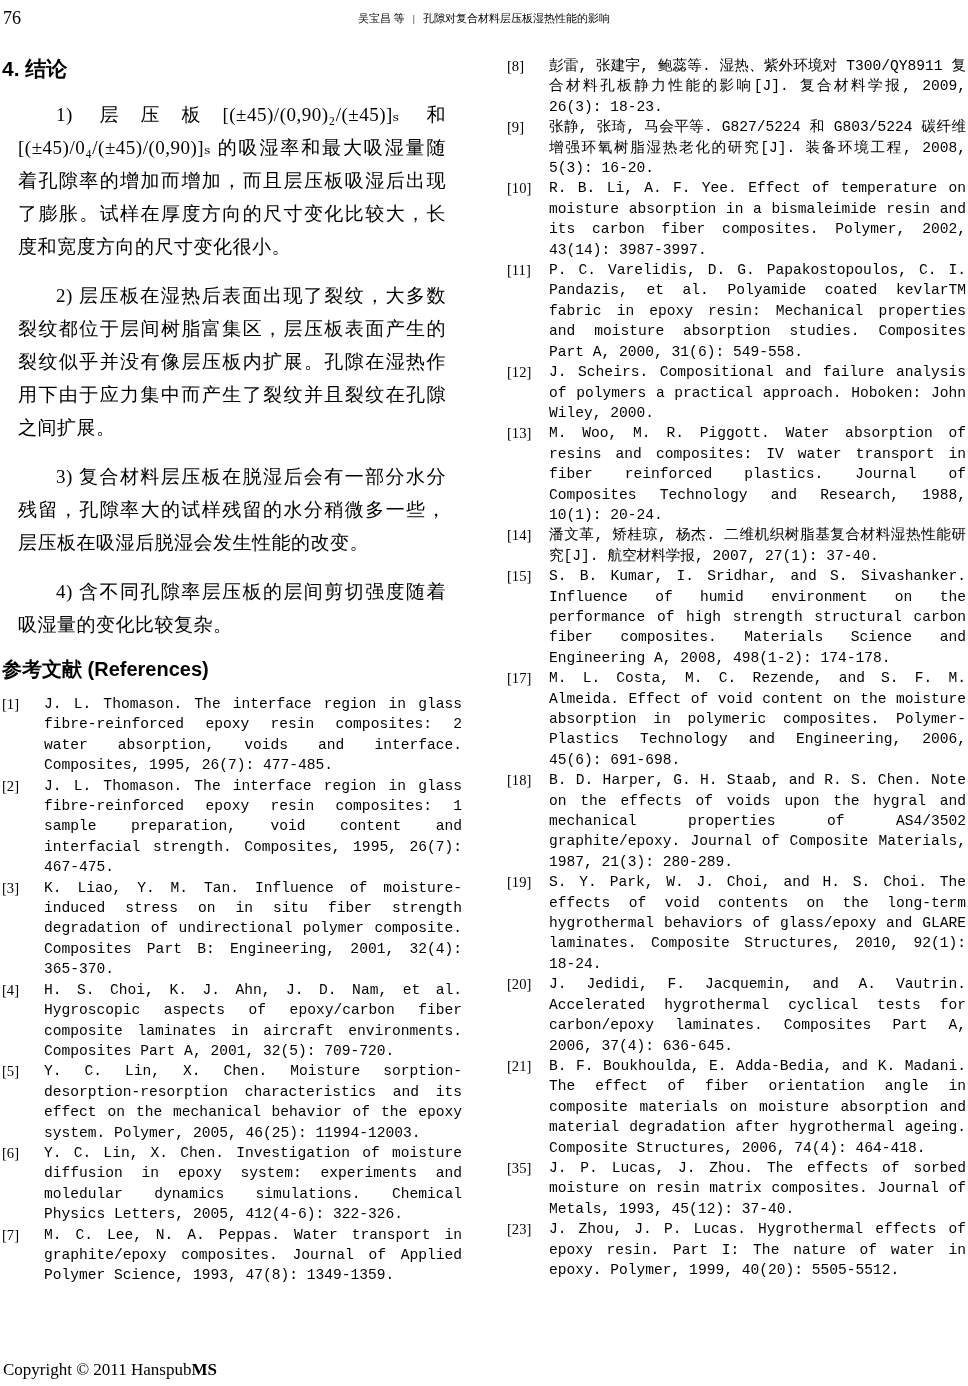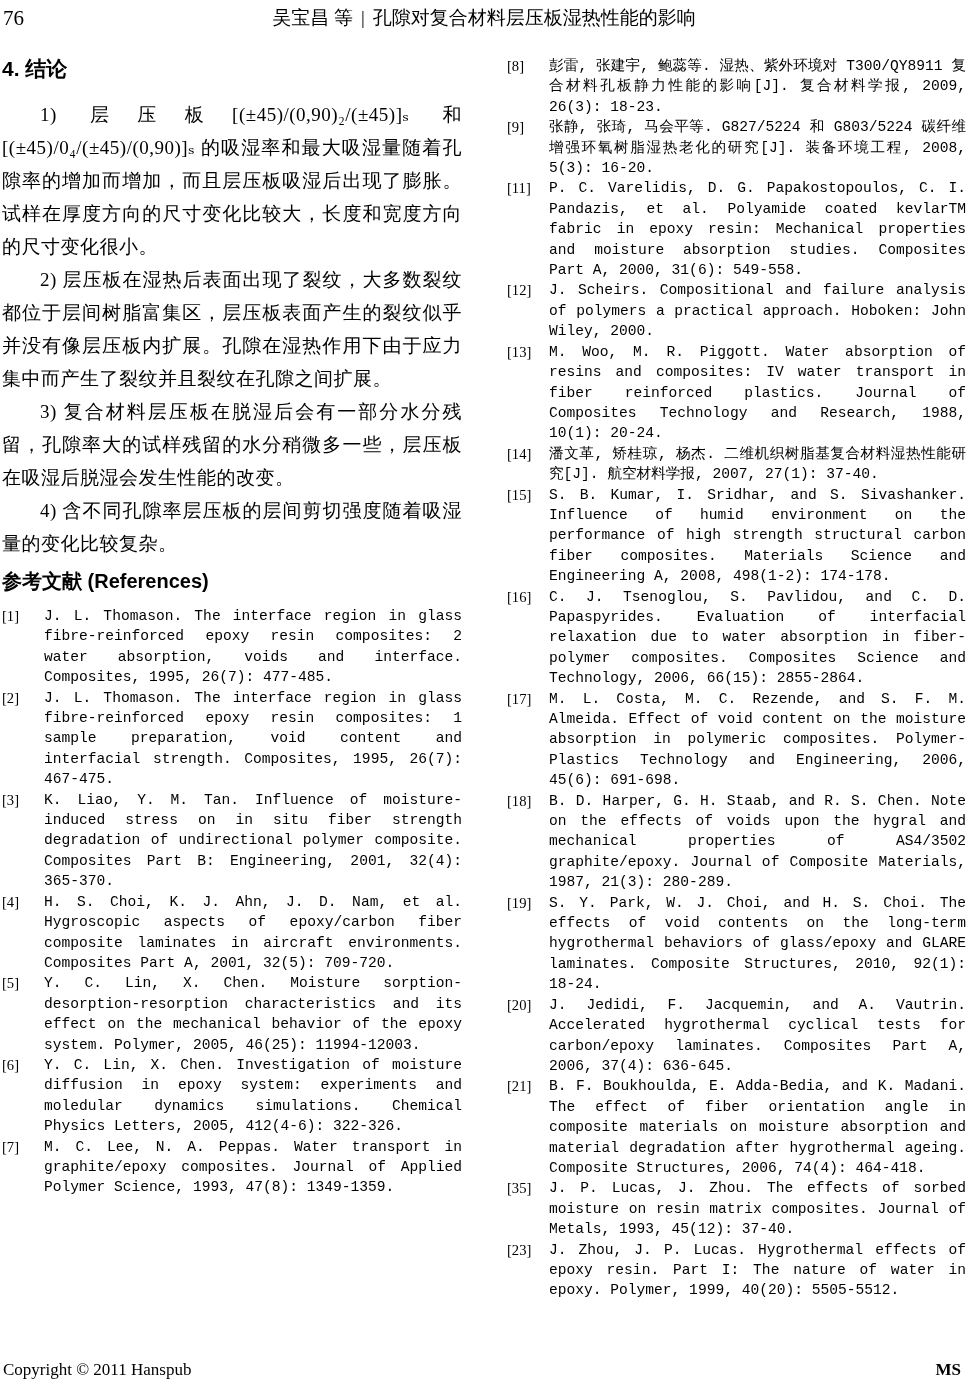--- a/index.html
+++ b/index.html
@@ -22,30 +22,30 @@
     position: absolute;
     top: 8px;
     left: 0;
     width: 100%;
     height: 24px;
   }
   .page-number {
     position: absolute;
     left: 3px;
     top: 0;
-    font-size: 21px;
+    font-size: 18px;
     line-height: 20px;
   }
   .running-title {
     position: absolute;
     left: 0;
     top: 0;
     width: 100%;
     text-align: center;
-    font-size: 19px;
+    font-size: 11px;
     line-height: 20px;
     white-space: nowrap;
   }
   .running-title .sep {
     display: inline-block;
     margin: 0 8px;
     font-weight: 400;
   }
   
   .columns {
@@ -68,21 +68,21 @@
     font-weight: 700;
     font-size: 21px;
     line-height: 26px;
     margin: 0 0 16px 0;
   }
   .body-para {
     font-size: 19px;
     line-height: 33px;
     text-align: justify;
     text-indent: 38px;
-    margin: 0;
+    margin: 16px;
     letter-spacing: 0.5px;
   }
   
   .ref-heading {
     font-family: "Liberation Sans", "DejaVu Sans", sans-serif;
     font-weight: 700;
     font-size: 20px;
     line-height: 25px;
     margin: 9px 0 12px 0;
   }
@@ -100,21 +100,20 @@
     text-align: justify;
     font-family: Liberation Mono, monospace;
   }
   
   .page-footer {
     position: absolute;
     left: 3px;
     right: 7px;
     bottom: 6px;
     display: flex;
-    justify-content: space-between;
     align-items: baseline;
   }
   .footer-copyright {
     font-size: 17px;
   }
   .footer-code {
     font-size: 17px;
     font-weight: 700;
   }
 </style>
@@ -175,42 +174,42 @@
       <div>
           <div class="ref">
             <span class="ref-label">[8]</span>
             <span class="ref-text">彭雷, 张建宇, 鲍蕊等. 湿热、紫外环境对 T300/QY8911 复合材料孔板静力性能的影响[J]. 复合材料学报, 2009, 26(3): 18-23.</span>
           </div>
           <div class="ref">
             <span class="ref-label">[9]</span>
             <span class="ref-text">张静, 张琦, 马会平等. G827/5224 和 G803/5224 碳纤维增强环氧树脂湿热老化的研究[J]. 装备环境工程, 2008, 5(3): 16-20.</span>
           </div>
           <div class="ref">
+            <span class="ref-label">[10]</span>
+            <span class="ref-text">R. B. Li, A. F. Yee. Effect of temperature on moisture absorption in a bismaleimide resin and its carbon fiber composites. Polymer, 2002, 43(14): 3987-3997.</span>
+          </div>
+          <div class="ref">
             <span class="ref-label">[11]</span>
             <span class="ref-text">P. C. Varelidis, D. G. Papakostopoulos, C. I. Pandazis, et al. Polyamide coated kevlarTM fabric in epoxy resin: Mechanical properties and moisture absorption studies. Composites Part A, 2000, 31(6): 549-558.</span>
           </div>
           <div class="ref">
             <span class="ref-label">[12]</span>
             <span class="ref-text">J. Scheirs. Compositional and failure analysis of polymers a practical approach. Hoboken: John Wiley, 2000.</span>
           </div>
           <div class="ref">
             <span class="ref-label">[13]</span>
             <span class="ref-text">M. Woo, M. R. Piggott. Water absorption of resins and composites: IV water transport in fiber reinforced plastics. Journal of Composites Technology and Research, 1988, 10(1): 20-24.</span>
           </div>
           <div class="ref">
             <span class="ref-label">[14]</span>
             <span class="ref-text">潘文革, 矫桂琼, 杨杰. 二维机织树脂基复合材料湿热性能研究[J]. 航空材料学报, 2007, 27(1): 37-40.</span>
           </div>
           <div class="ref">
             <span class="ref-label">[15]</span>
             <span class="ref-text">S. B. Kumar, I. Sridhar, and S. Sivashanker. Influence of humid environment on the performance of high strength structural carbon fiber composites. Materials Science and Engineering A, 2008, 498(1-2): 174-178.</span>
-          </div>
-          <div class="ref">
-            <span class="ref-label">[16]</span>
-            <span class="ref-text">C. J. Tsenoglou, S. Pavlidou, and C. D. Papaspyrides. Evaluation of interfacial relaxation due to water absorption in fiber-polymer composites. Composites Science and Technology, 2006, 66(15): 2855-2864.</span>
           </div>
           <div class="ref">
             <span class="ref-label">[17]</span>
             <span class="ref-text">M. L. Costa, M. C. Rezende, and S. F. M. Almeida. Effect of void content on the moisture absorption in polymeric composites. Polymer-Plastics Technology and Engineering, 2006, 45(6): 691-698.</span>
           </div>
           <div class="ref">
             <span class="ref-label">[18]</span>
             <span class="ref-text">B. D. Harper, G. H. Staab, and R. S. Chen. Note on the effects of voids upon the hygral and mechanical properties of AS4/3502 graphite/epoxy. Journal of Composite Materials, 1987, 21(3): 280-289.</span>
           </div>
           <div class="ref">

